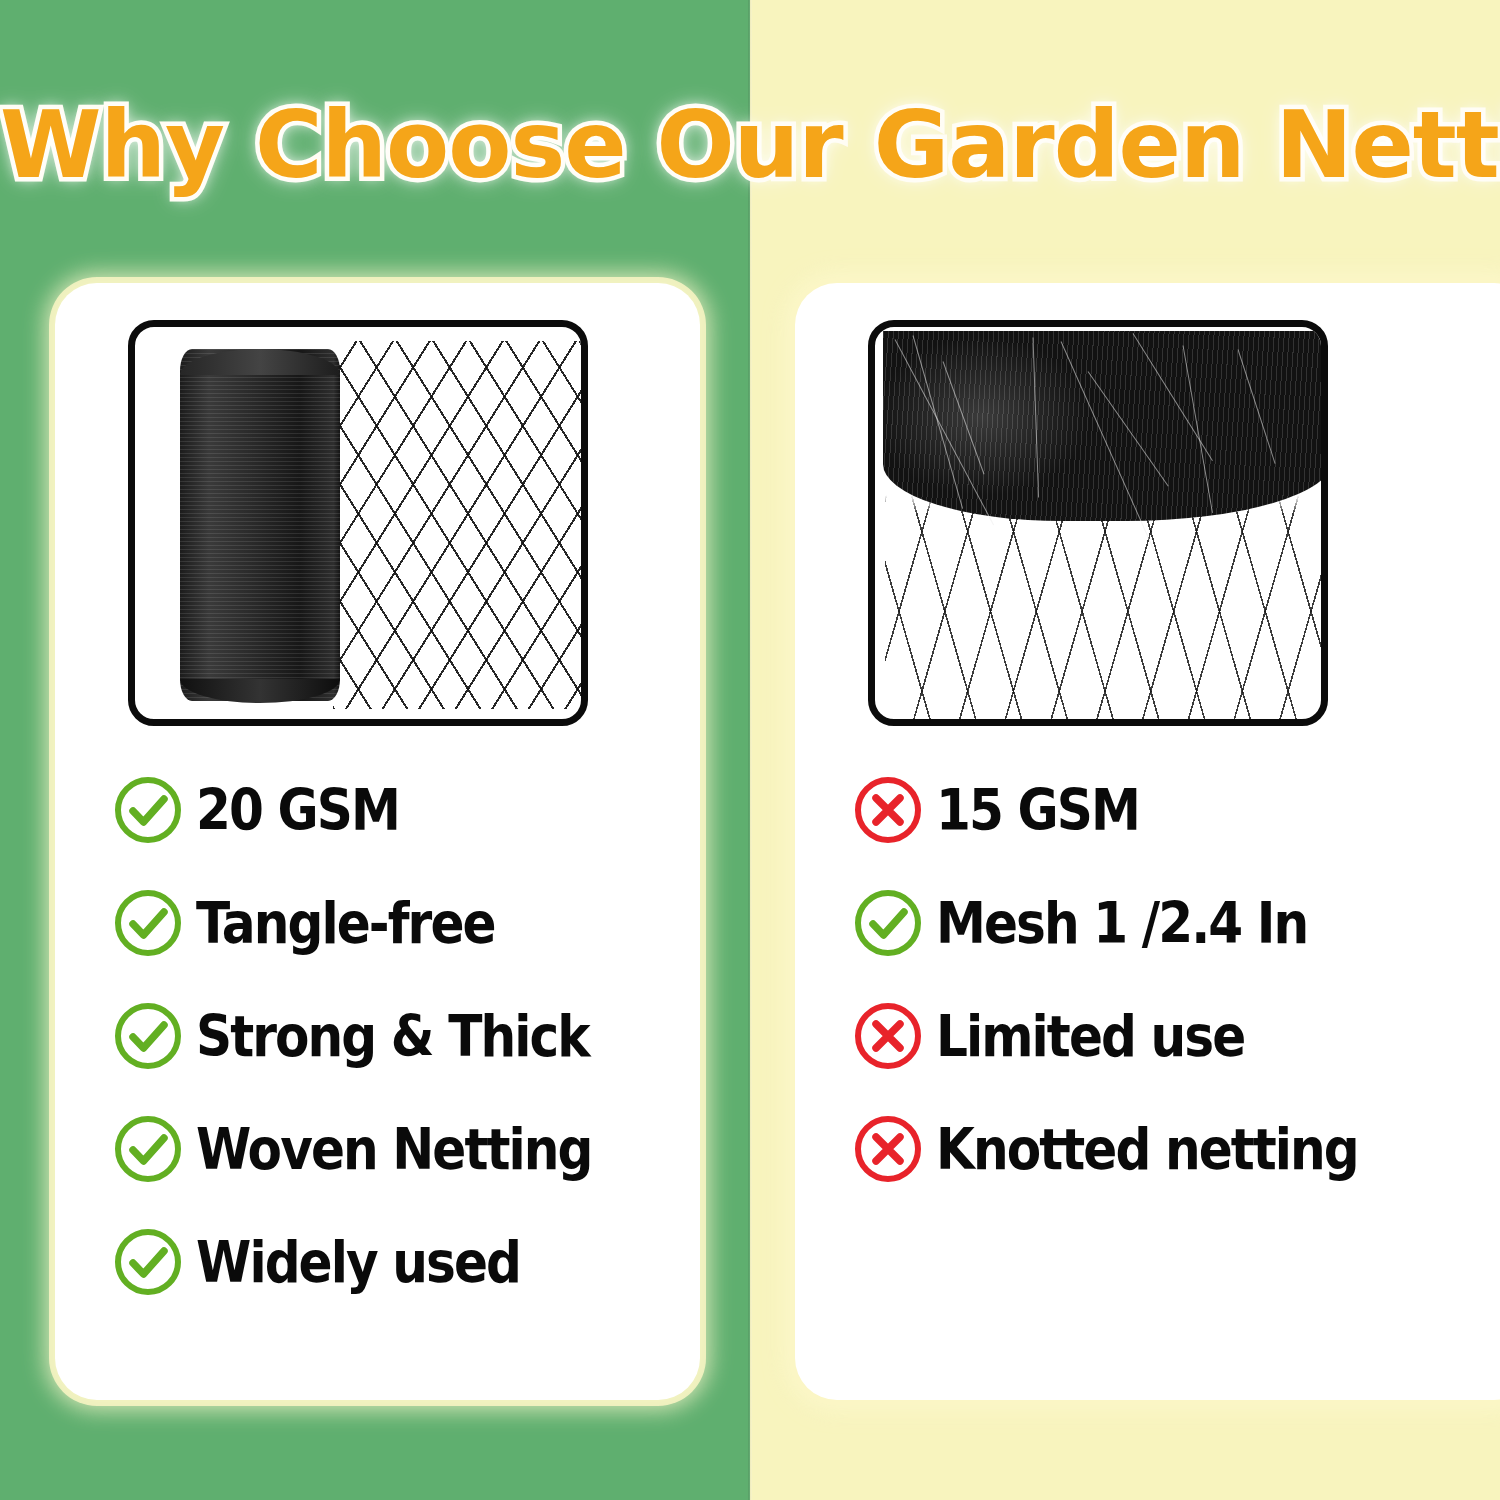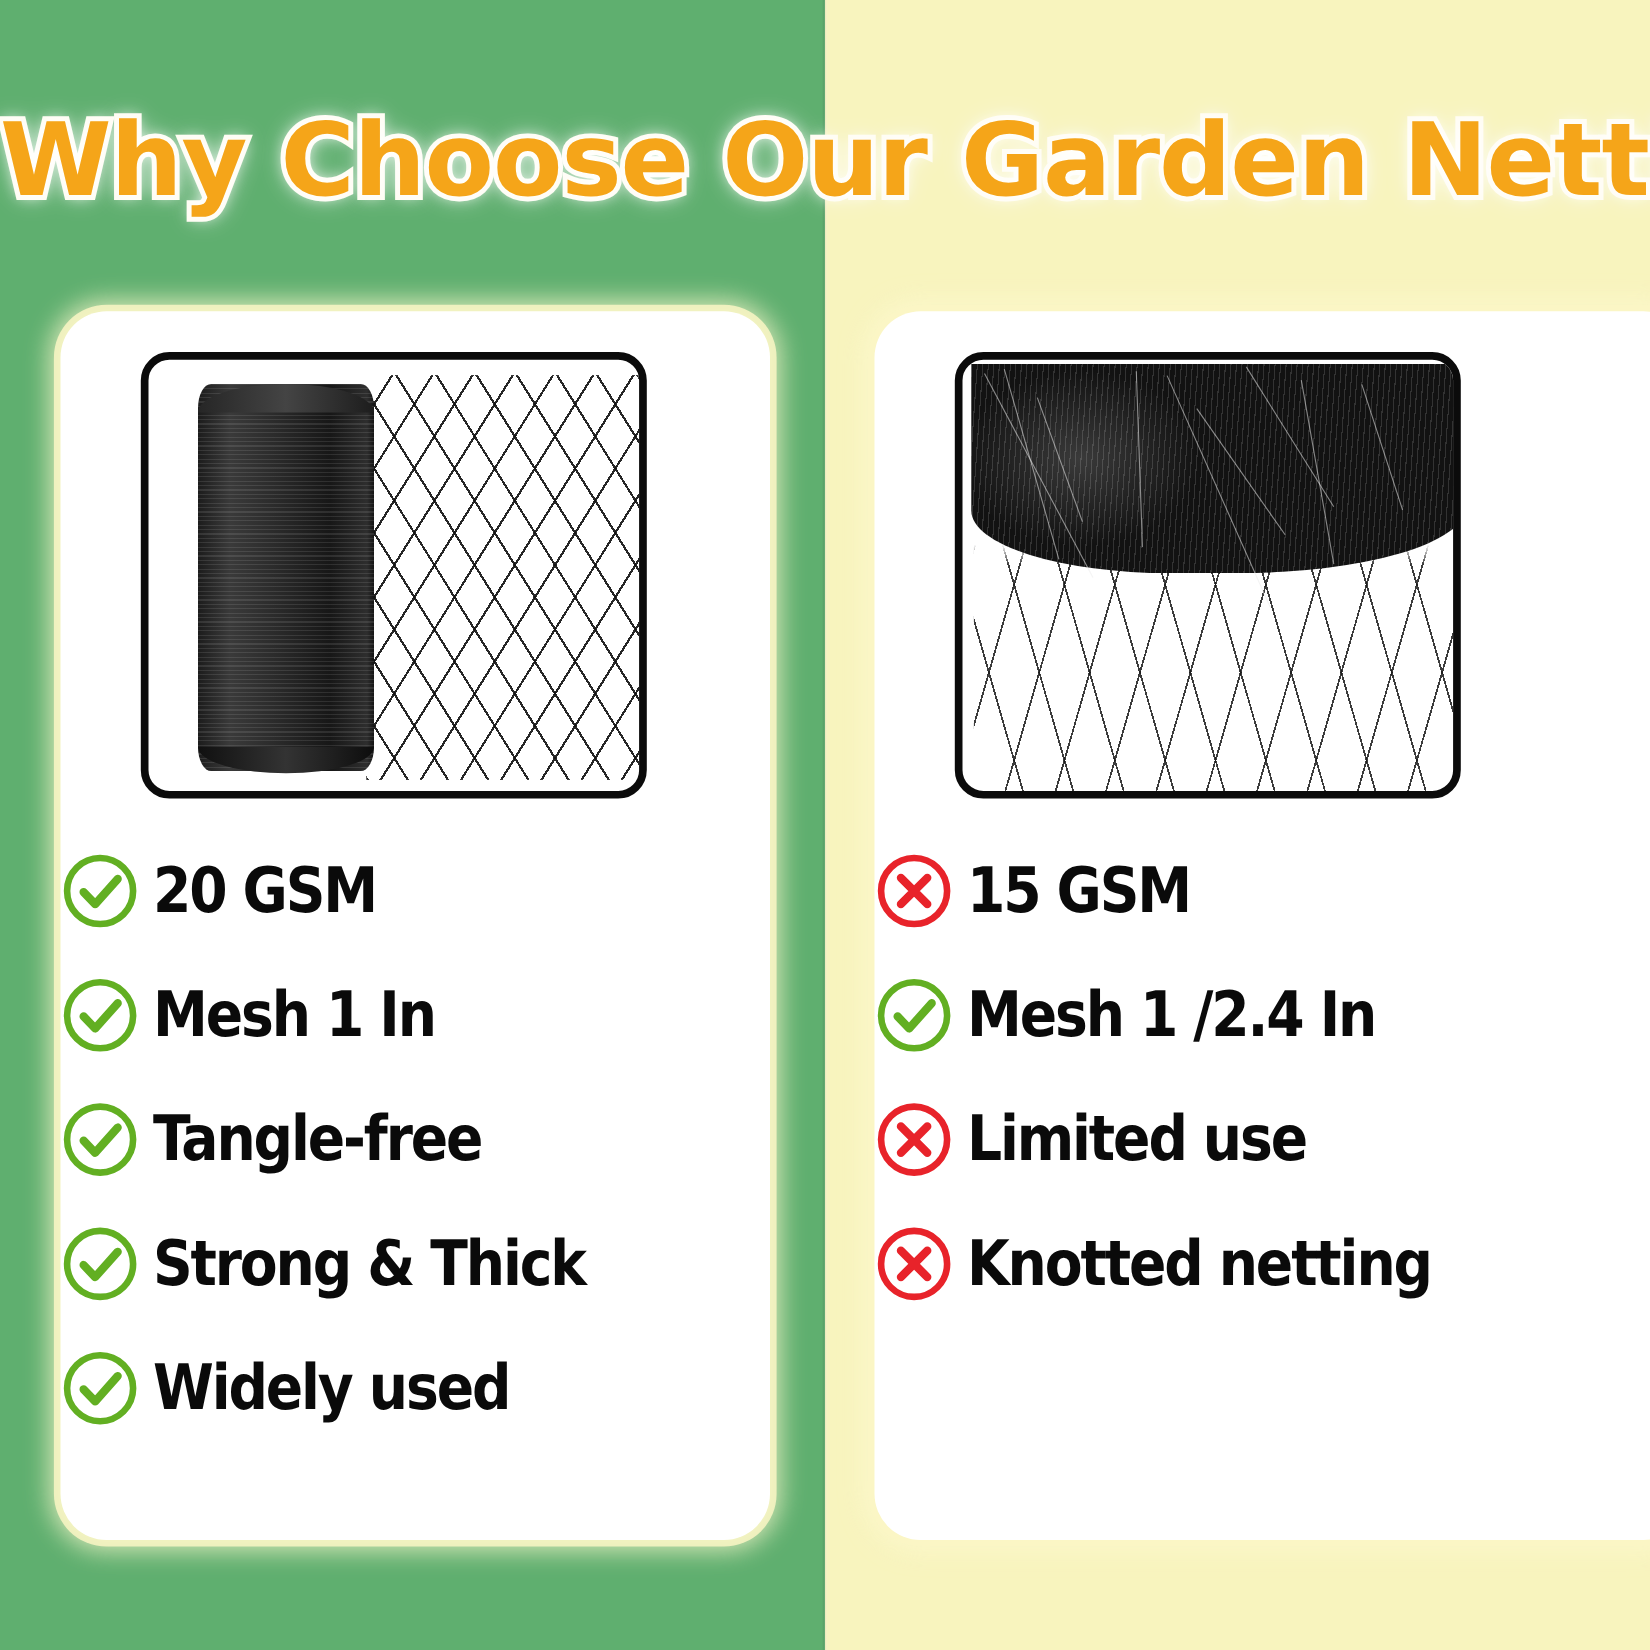--- a/index.html
+++ b/index.html
@@ -185,20 +185,21 @@
     position: absolute;
     top: 470px;
     left: 0;
     width: 100%;
   }
   .feature-row {
     position: relative;
     height: 113px;
     display: flex;
     align-items: center;
+    padding-left: 57px;
     box-sizing: border-box;
   }
   .feature-icon {
     flex: 0 0 auto;
     width: 72px;
     height: 72px;
     margin-right: 12px;
   }
   .feature-icon svg { display: block; width: 72px; height: 72px; }
   .feature-label {
@@ -241,39 +242,39 @@
           </span>
           <span class="feature-label">20 GSM</span>
         </div>
         <div class="feature-row">
           <span class="feature-icon">
             <svg viewBox="0 0 72 72" aria-hidden="true">
               <circle cx="36" cy="36" r="30" fill="none" stroke="#62AF22" stroke-width="6"></circle>
               <path d="M21 37 L31.5 48 L52 25" fill="none" stroke="#62AF22" stroke-width="7.5" stroke-linecap="round" stroke-linejoin="round"></path>
             </svg>
           </span>
-          <span class="feature-label">Mesh 1 In</span>
-        </div>
-        <div class="feature-row">
-          <span class="feature-icon">
-            <svg viewBox="0 0 72 72" aria-hidden="true">
-              <circle cx="36" cy="36" r="30" fill="none" stroke="#62AF22" stroke-width="6"></circle>
-              <path d="M21 37 L31.5 48 L52 25" fill="none" stroke="#62AF22" stroke-width="7.5" stroke-linecap="round" stroke-linejoin="round"></path>
-            </svg>
-          </span>
           <span class="feature-label">Tangle-free</span>
         </div>
         <div class="feature-row">
           <span class="feature-icon">
             <svg viewBox="0 0 72 72" aria-hidden="true">
               <circle cx="36" cy="36" r="30" fill="none" stroke="#62AF22" stroke-width="6"></circle>
               <path d="M21 37 L31.5 48 L52 25" fill="none" stroke="#62AF22" stroke-width="7.5" stroke-linecap="round" stroke-linejoin="round"></path>
             </svg>
           </span>
           <span class="feature-label">Strong &amp; Thick</span>
+        </div>
+        <div class="feature-row">
+          <span class="feature-icon">
+            <svg viewBox="0 0 72 72" aria-hidden="true">
+              <circle cx="36" cy="36" r="30" fill="none" stroke="#62AF22" stroke-width="6"></circle>
+              <path d="M21 37 L31.5 48 L52 25" fill="none" stroke="#62AF22" stroke-width="7.5" stroke-linecap="round" stroke-linejoin="round"></path>
+            </svg>
+          </span>
+          <span class="feature-label">Woven Netting</span>
         </div>
         <div class="feature-row">
           <span class="feature-icon">
             <svg viewBox="0 0 72 72" aria-hidden="true">
               <circle cx="36" cy="36" r="30" fill="none" stroke="#62AF22" stroke-width="6"></circle>
               <path d="M21 37 L31.5 48 L52 25" fill="none" stroke="#62AF22" stroke-width="7.5" stroke-linecap="round" stroke-linejoin="round"></path>
             </svg>
           </span>
           <span class="feature-label">Widely used</span>
         </div>

